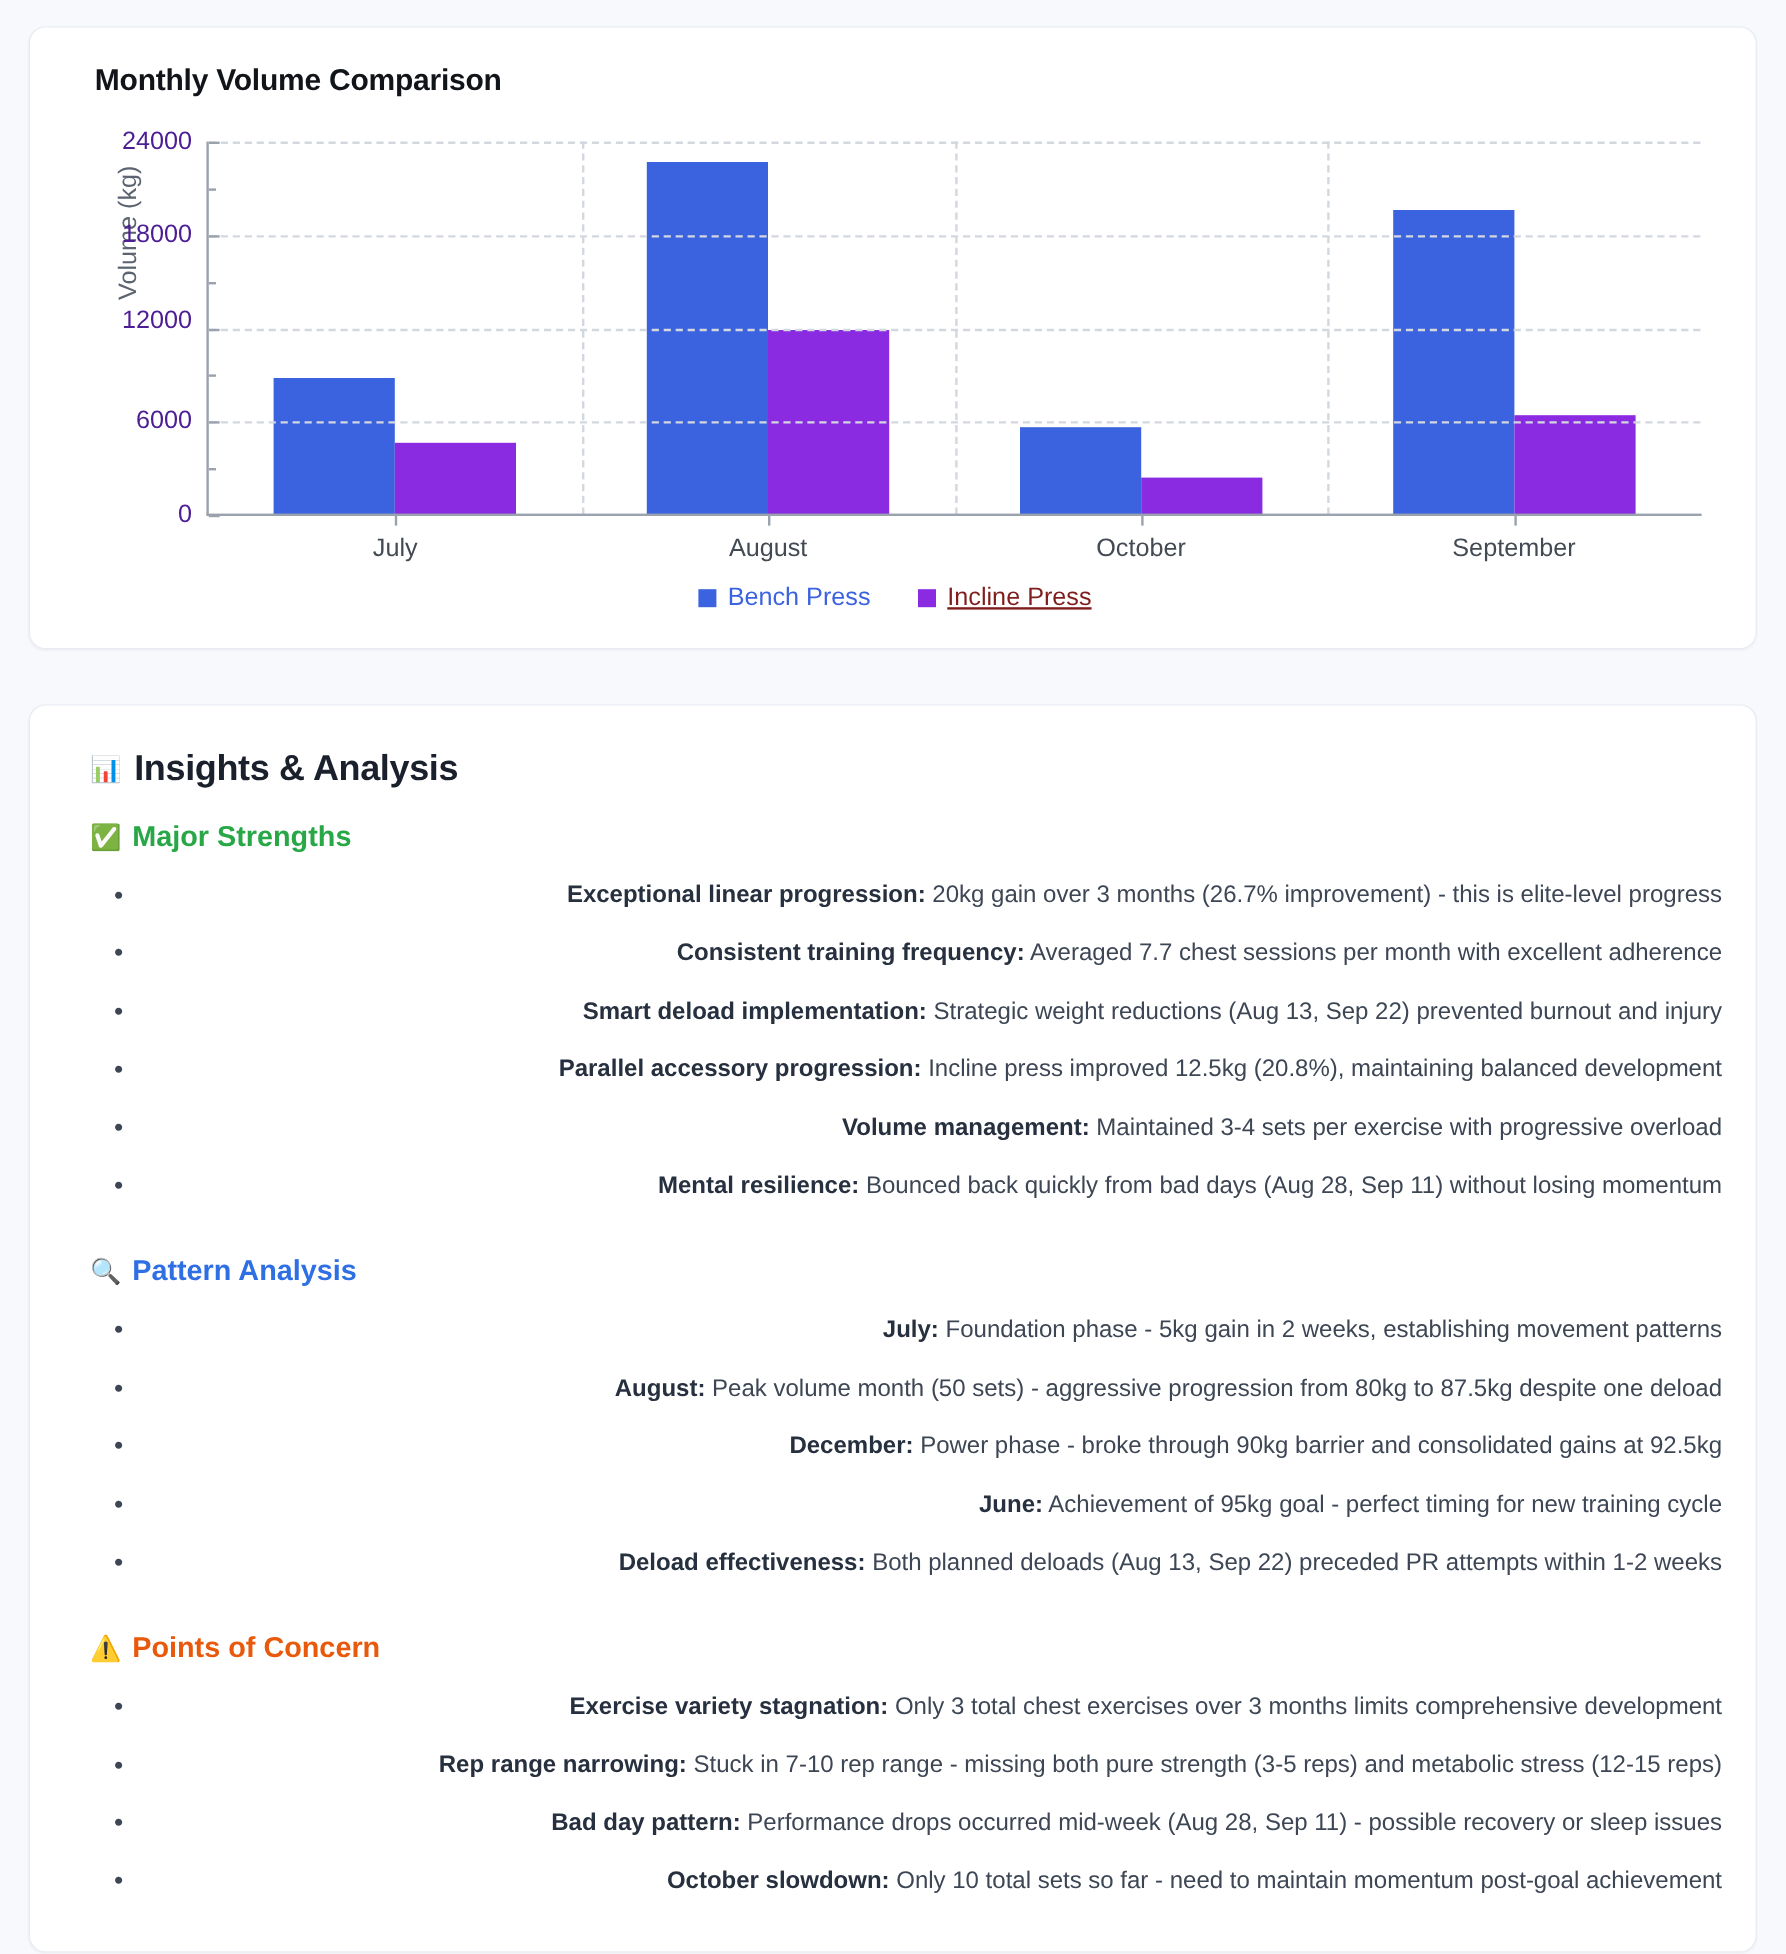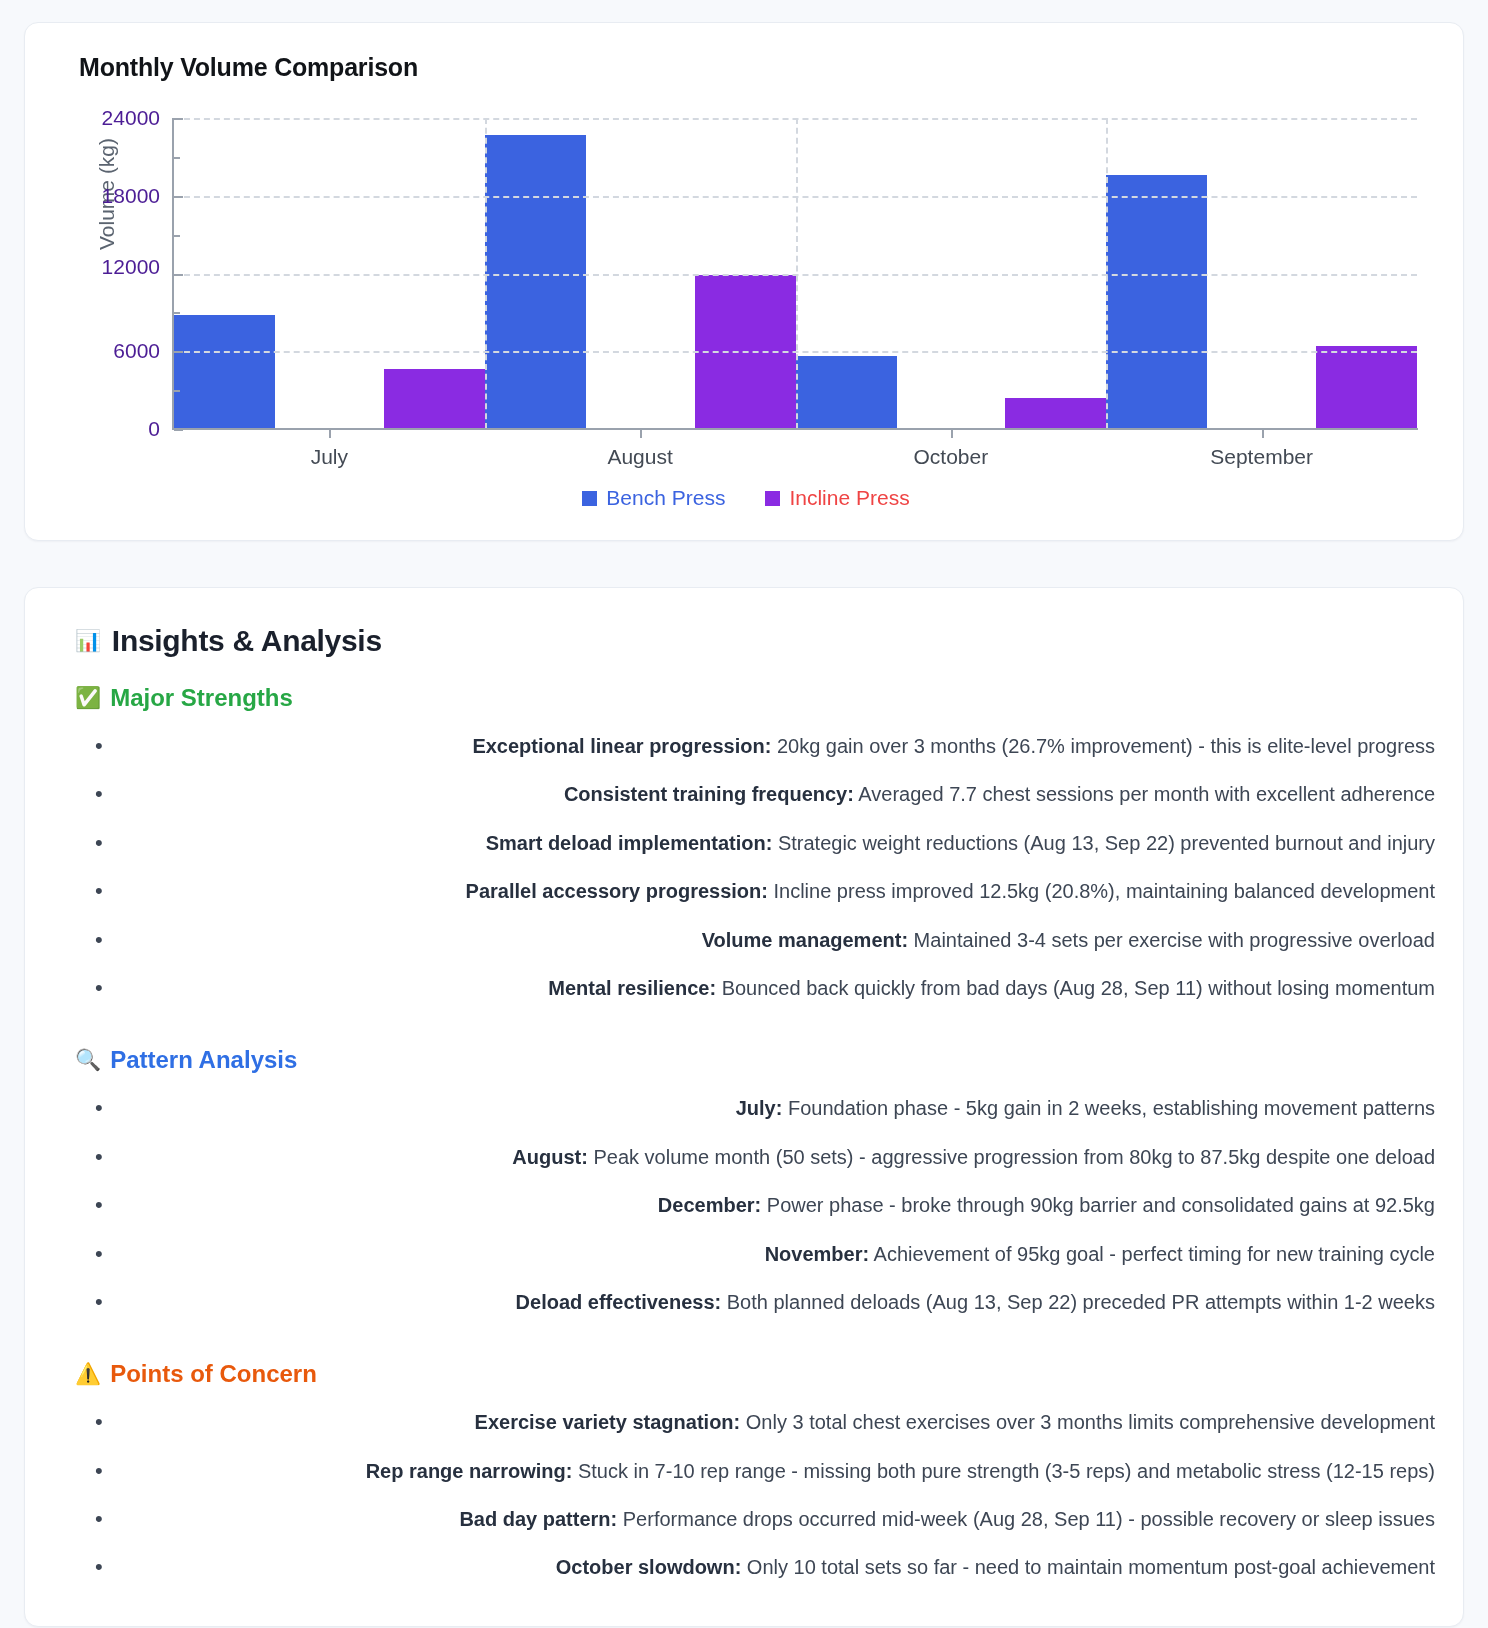--- a/index.html
+++ b/index.html
@@ -74,21 +74,21 @@
   }
   .minor-mark {
     position:absolute; right:100%;
     width: 6px; border-top:2px solid #9aa2ad;
     margin-right:-6px;
   }
   .groups {
     position:absolute; left:0; right:0; bottom:0; top:0;
     display:flex;
   }
-  .group { flex:1; position:relative; display:flex; align-items:flex-end; justify-content:space-between; }
+  .group { flex:1; position:relative; display:flex; align-items:flex-end; justify-content:center; }
   .bar { width: 101px; }
   .bar + .bar { margin-left: 0px; }
   .xtick {
     position:absolute; top: 100%; left:50%;
     transform: translateX(-50%);
     margin-top: 16px;
     font-size: 21px; color:#434a54; white-space:nowrap;
   }
   .xtick-mark{
     position:absolute; top:100%; left:50%;
@@ -189,21 +189,21 @@
           <div class="vgrid" style="left: 50%;"></div>
           <div class="vgrid" style="left: 75%;"></div>
         </div>
       <div class="legend" id="legend">
           <div class="legend-item">
             <span class="swatch" style="background: rgb(59, 99, 224);"></span>
             <span style="color: rgb(59, 99, 224);">Bench Press</span>
           </div>
           <div class="legend-item">
             <span class="swatch" style="background: rgb(138, 43, 226);"></span>
-            <span style="color: #ef4444;">Incline Press</span>
+            <span style="color: #7f1d1d; text-decoration: underline;">Incline Press</span>
           </div>
         </div>
     </div>
   </div>
 
   <div class="card insights-card">
     <div class="insights-title">
       <span class="emoji">📊</span>
       <span>Insights &amp; Analysis</span>
     </div>
@@ -224,21 +224,21 @@
         </div>
         <div class="section-block">
           <div class="section-head" style="color: rgb(47, 111, 228);">
             <span class="emoji">🔍</span>
             <span>Pattern Analysis</span>
           </div>
           <ul class="bullets">
             <li><b>July:</b><span> Foundation phase - 5kg gain in 2 weeks, establishing movement patterns</span></li>
             <li><b>August:</b><span> Peak volume month (50 sets) - aggressive progression from 80kg to 87.5kg despite one deload</span></li>
             <li><b>December:</b><span> Power phase - broke through 90kg barrier and consolidated gains at 92.5kg</span></li>
-            <li><b>November:</b><span> Achievement of 95kg goal - perfect timing for new training cycle</span></li>
+            <li><b>June:</b><span> Achievement of 95kg goal - perfect timing for new training cycle</span></li>
             <li><b>Deload effectiveness:</b><span> Both planned deloads (Aug 13, Sep 22) preceded PR attempts within 1-2 weeks</span></li>
           </ul>
         </div>
         <div class="section-block">
           <div class="section-head" style="color: rgb(232, 89, 12);">
             <span class="emoji">⚠️</span>
             <span>Points of Concern</span>
           </div>
           <ul class="bullets">
             <li><b>Exercise variety stagnation:</b><span> Only 3 total chest exercises over 3 months limits comprehensive development</span></li>

